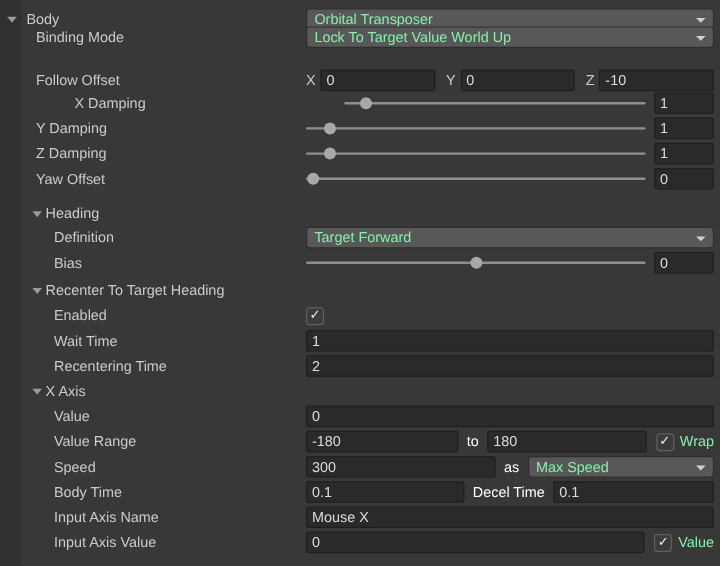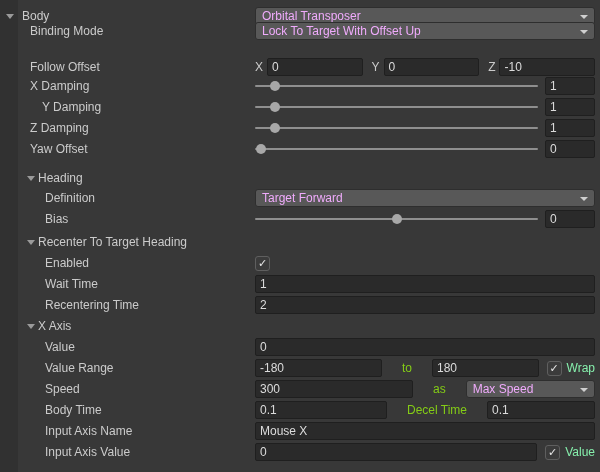--- a/index.html
+++ b/index.html
@@ -11,40 +11,40 @@
   .gutter{position:absolute;left:0;top:0;bottom:0;width:18px;background:#313131;}
   .row{position:absolute;left:0;right:0;height:20px;}
   .lbl{position:absolute;top:50%;transform:translateY(-50%);white-space:nowrap;color:#cbcbcb;}
   .tri{position:absolute;top:8px;width:0;height:0;
        border-left:4px solid transparent;border-right:4px solid transparent;
        border-top:5px solid #9a9a9a;}
   .controls{position:absolute;left:255px;right:5px;top:1px;height:18px;
             display:flex;align-items:center;}
   .dropdown{flex:1;height:18px;background:#585858;border:1px solid #2e2e2e;
             border-radius:3px;display:flex;align-items:center;padding:0 6px;
-            color:#f0abfc;position:relative;box-sizing:border-box;overflow:hidden;}
+            color:#86efac;position:relative;box-sizing:border-box;overflow:hidden;}
   .dd-arrow{position:absolute;right:6px;top:7px;width:0;height:0;
             border-left:4px solid transparent;border-right:4px solid transparent;
             border-top:4px solid #cfcfcf;}
   .tfield{height:18px;background:#2a2a2a;border:1px solid #1f1f1f;border-radius:2px;
           display:flex;align-items:center;padding:0 4px;color:#dcdcdc;
           box-sizing:border-box;overflow:hidden;white-space:nowrap;}
   .tfield.full{flex:1;}
   .axis-lbl{margin:0 4px 0 0;color:#cbcbcb;}
   .axis-field{flex:1;margin-right:9px;}
   .axis-field.last{margin-right:0;}
   .slider{flex:1;position:relative;height:18px;margin-right:7px;}
   .track{position:absolute;left:0;right:0;top:8px;height:2px;background:#8f8f8f;border-radius:1px;}
   .knob{position:absolute;top:4px;width:10px;height:10px;border-radius:50%;
         background:#a8a8a8;margin-left:-5px;}
   .slider-val{flex:0 0 50px;}
   .checkbox{width:13px;height:13px;background:#3b3b3b;border:1px solid #5f5f5f;
             border-radius:3px;display:flex;align-items:center;justify-content:center;
             color:#e9e9e9;font-size:11px;line-height:11px;flex:0 0 13px;box-sizing:content-box;}
-  .inline-lbl{margin:0 20px;color:#84cc16;white-space:nowrap;}
+  .inline-lbl{margin:0 7px;color:#ffffff;white-space:nowrap;}
   .cb-group{display:flex;align-items:center;margin-left:8px;}
   .cb-group .cb-lbl{margin-left:5px;color:#86efac;white-space:nowrap;}
 </style>
 </head>
 <body>
 
 <div class="panel">
   <div class="gutter"></div>
 
   <div class="row" style="top:6px;">
@@ -55,21 +55,21 @@
         <span>Orbital Transposer</span>
         <span class="dd-arrow"></span>
       </div>
     </div>
   </div>
 
   <div class="row" style="top:21px;text-align:center;">
     <span class="lbl" style="left:30px;">Binding Mode</span>
     <div class="controls">
       <div class="dropdown">
-        <span>Lock To Target With Offset Up</span>
+        <span>Lock To Target Value World Up</span>
         <span class="dd-arrow"></span>
       </div>
     </div>
   </div>
 
   <div class="row" style="top:57px;">
     <span class="lbl" style="left:30px;">Follow Offset</span>
     <div class="controls">
       <span class="axis-lbl">X</span>
       <div class="tfield axis-field">
@@ -79,35 +79,35 @@
       <div class="tfield axis-field">
           <span>0</span>
         </div>
       <span class="axis-lbl">Z</span>
       <div class="tfield axis-field last">
           <span>-10</span>
         </div>
     </div>
   </div>
 
-  <div class="row" style="top:76px;">
+  <div class="row" style="top:76px;margin-left:32px;">
     <span class="lbl" style="left:30px;">X Damping</span>
     <div class="controls">
       <div class="slider">
         <div class="track"></div>
         <div class="knob" style="left:7%;"></div>
       </div>
       <div class="tfield slider-val">
           <span>1</span>
         </div>
     </div>
   </div>
 
   <div class="row" style="top:97px;">
-    <span class="lbl" style="left:30px;margin-left:12px;">Y Damping</span>
+    <span class="lbl" style="left:30px;">Y Damping</span>
     <div class="controls">
       <div class="slider">
         <div class="track"></div>
         <div class="knob" style="left:7%;"></div>
       </div>
       <div class="tfield slider-val">
           <span>1</span>
         </div>
     </div>
   </div>

